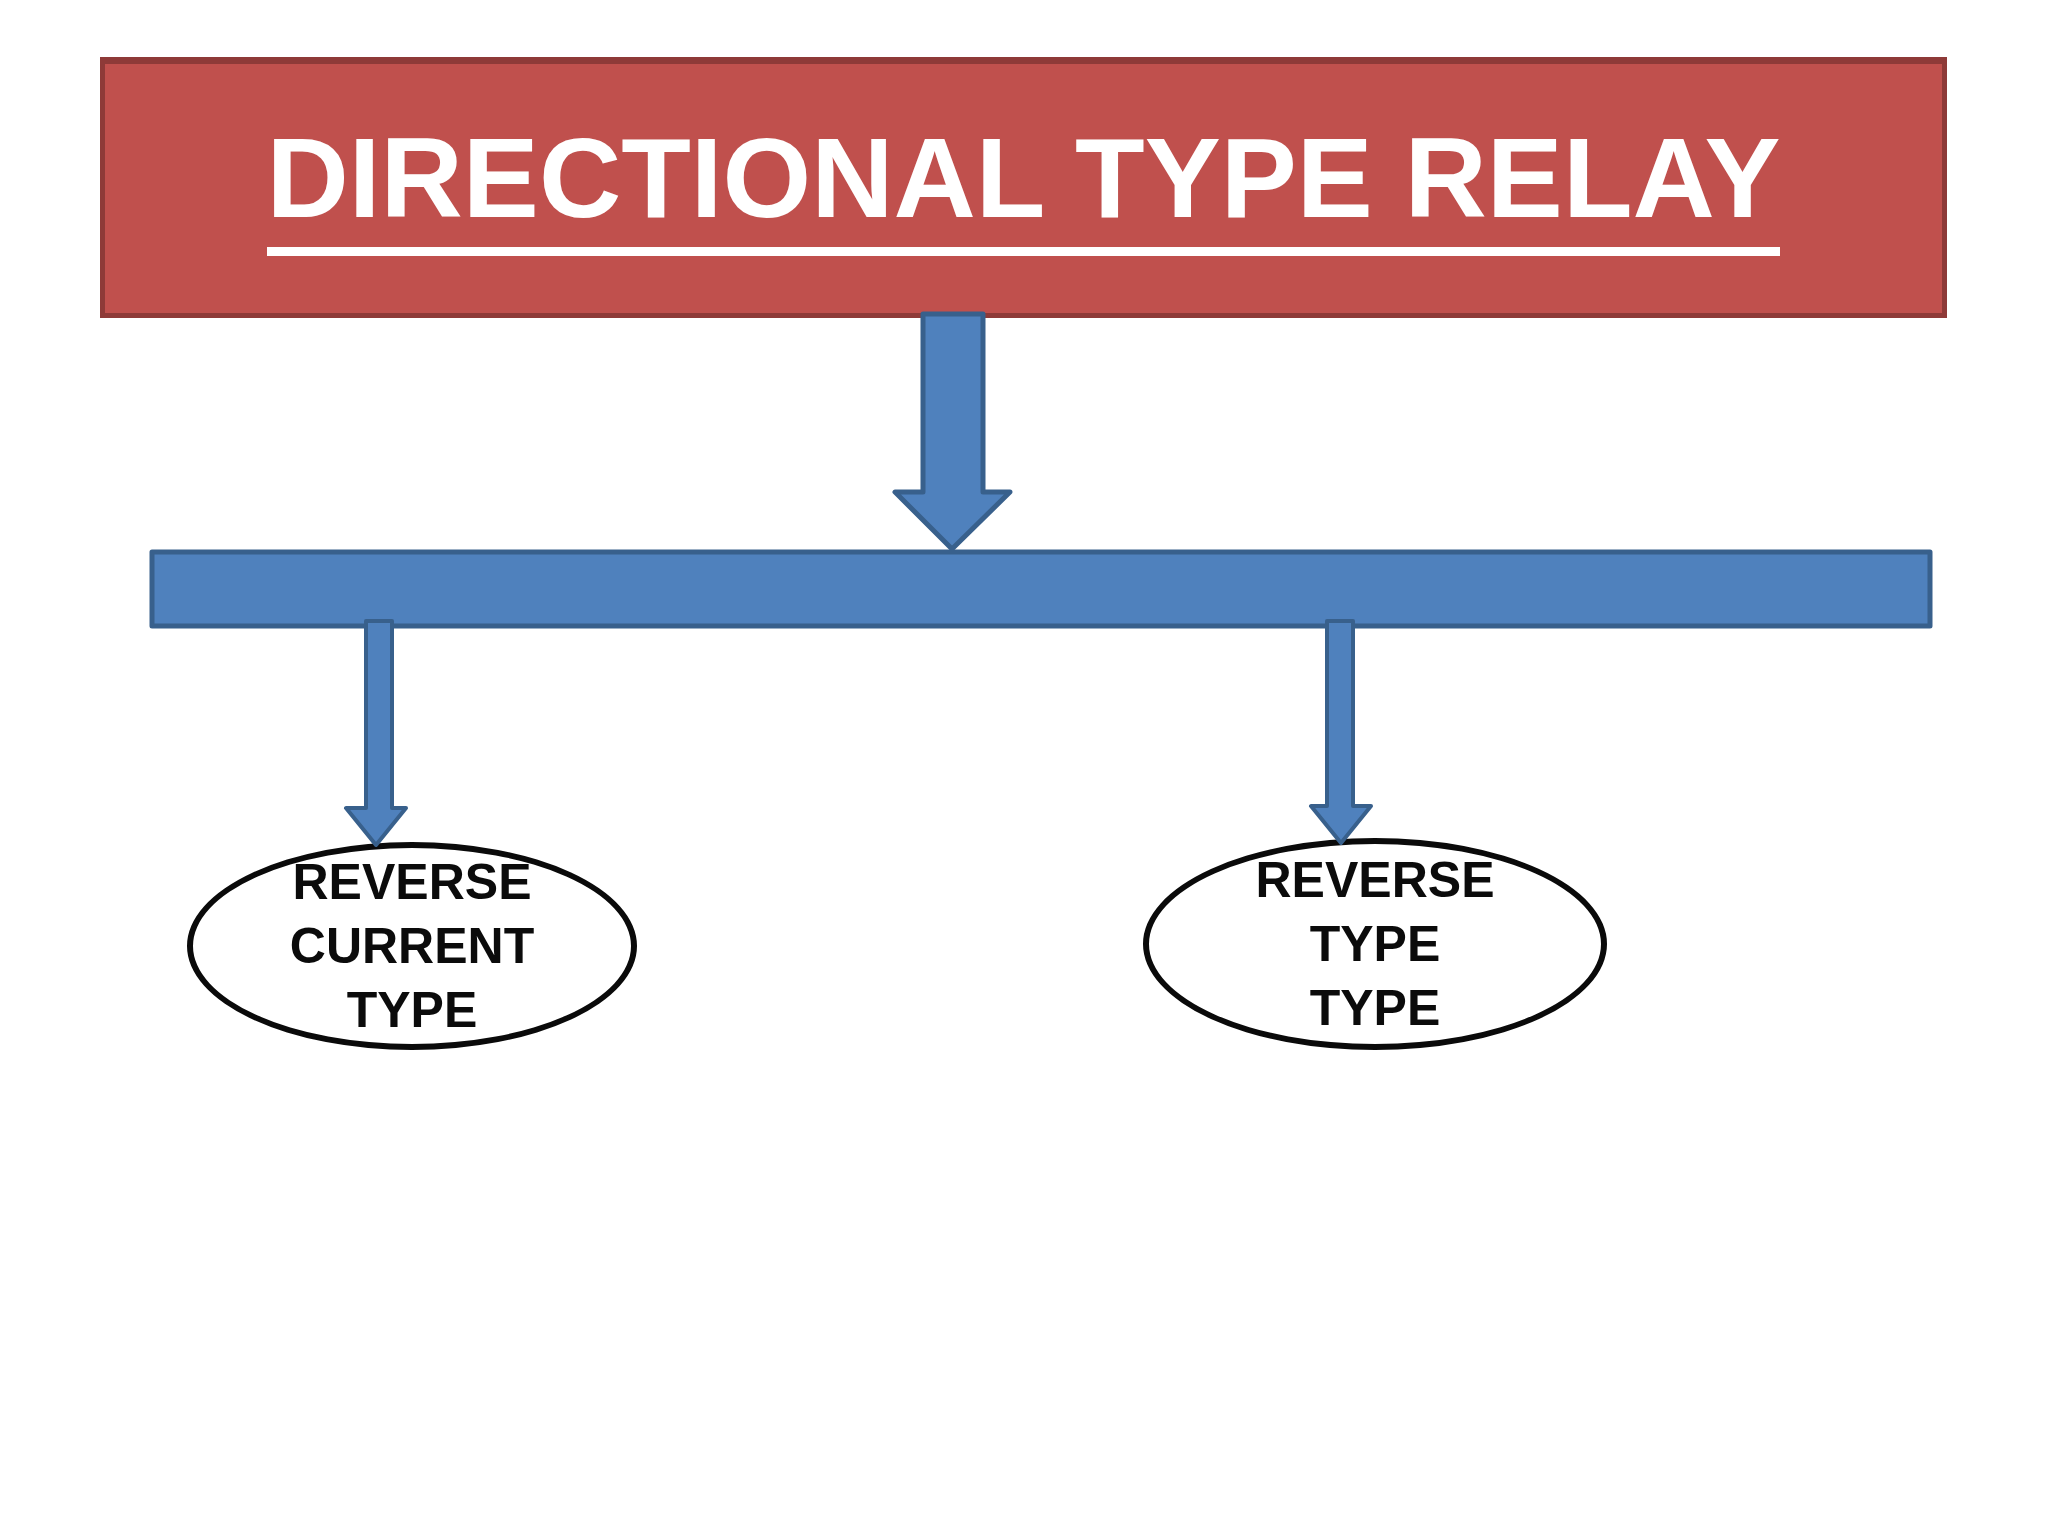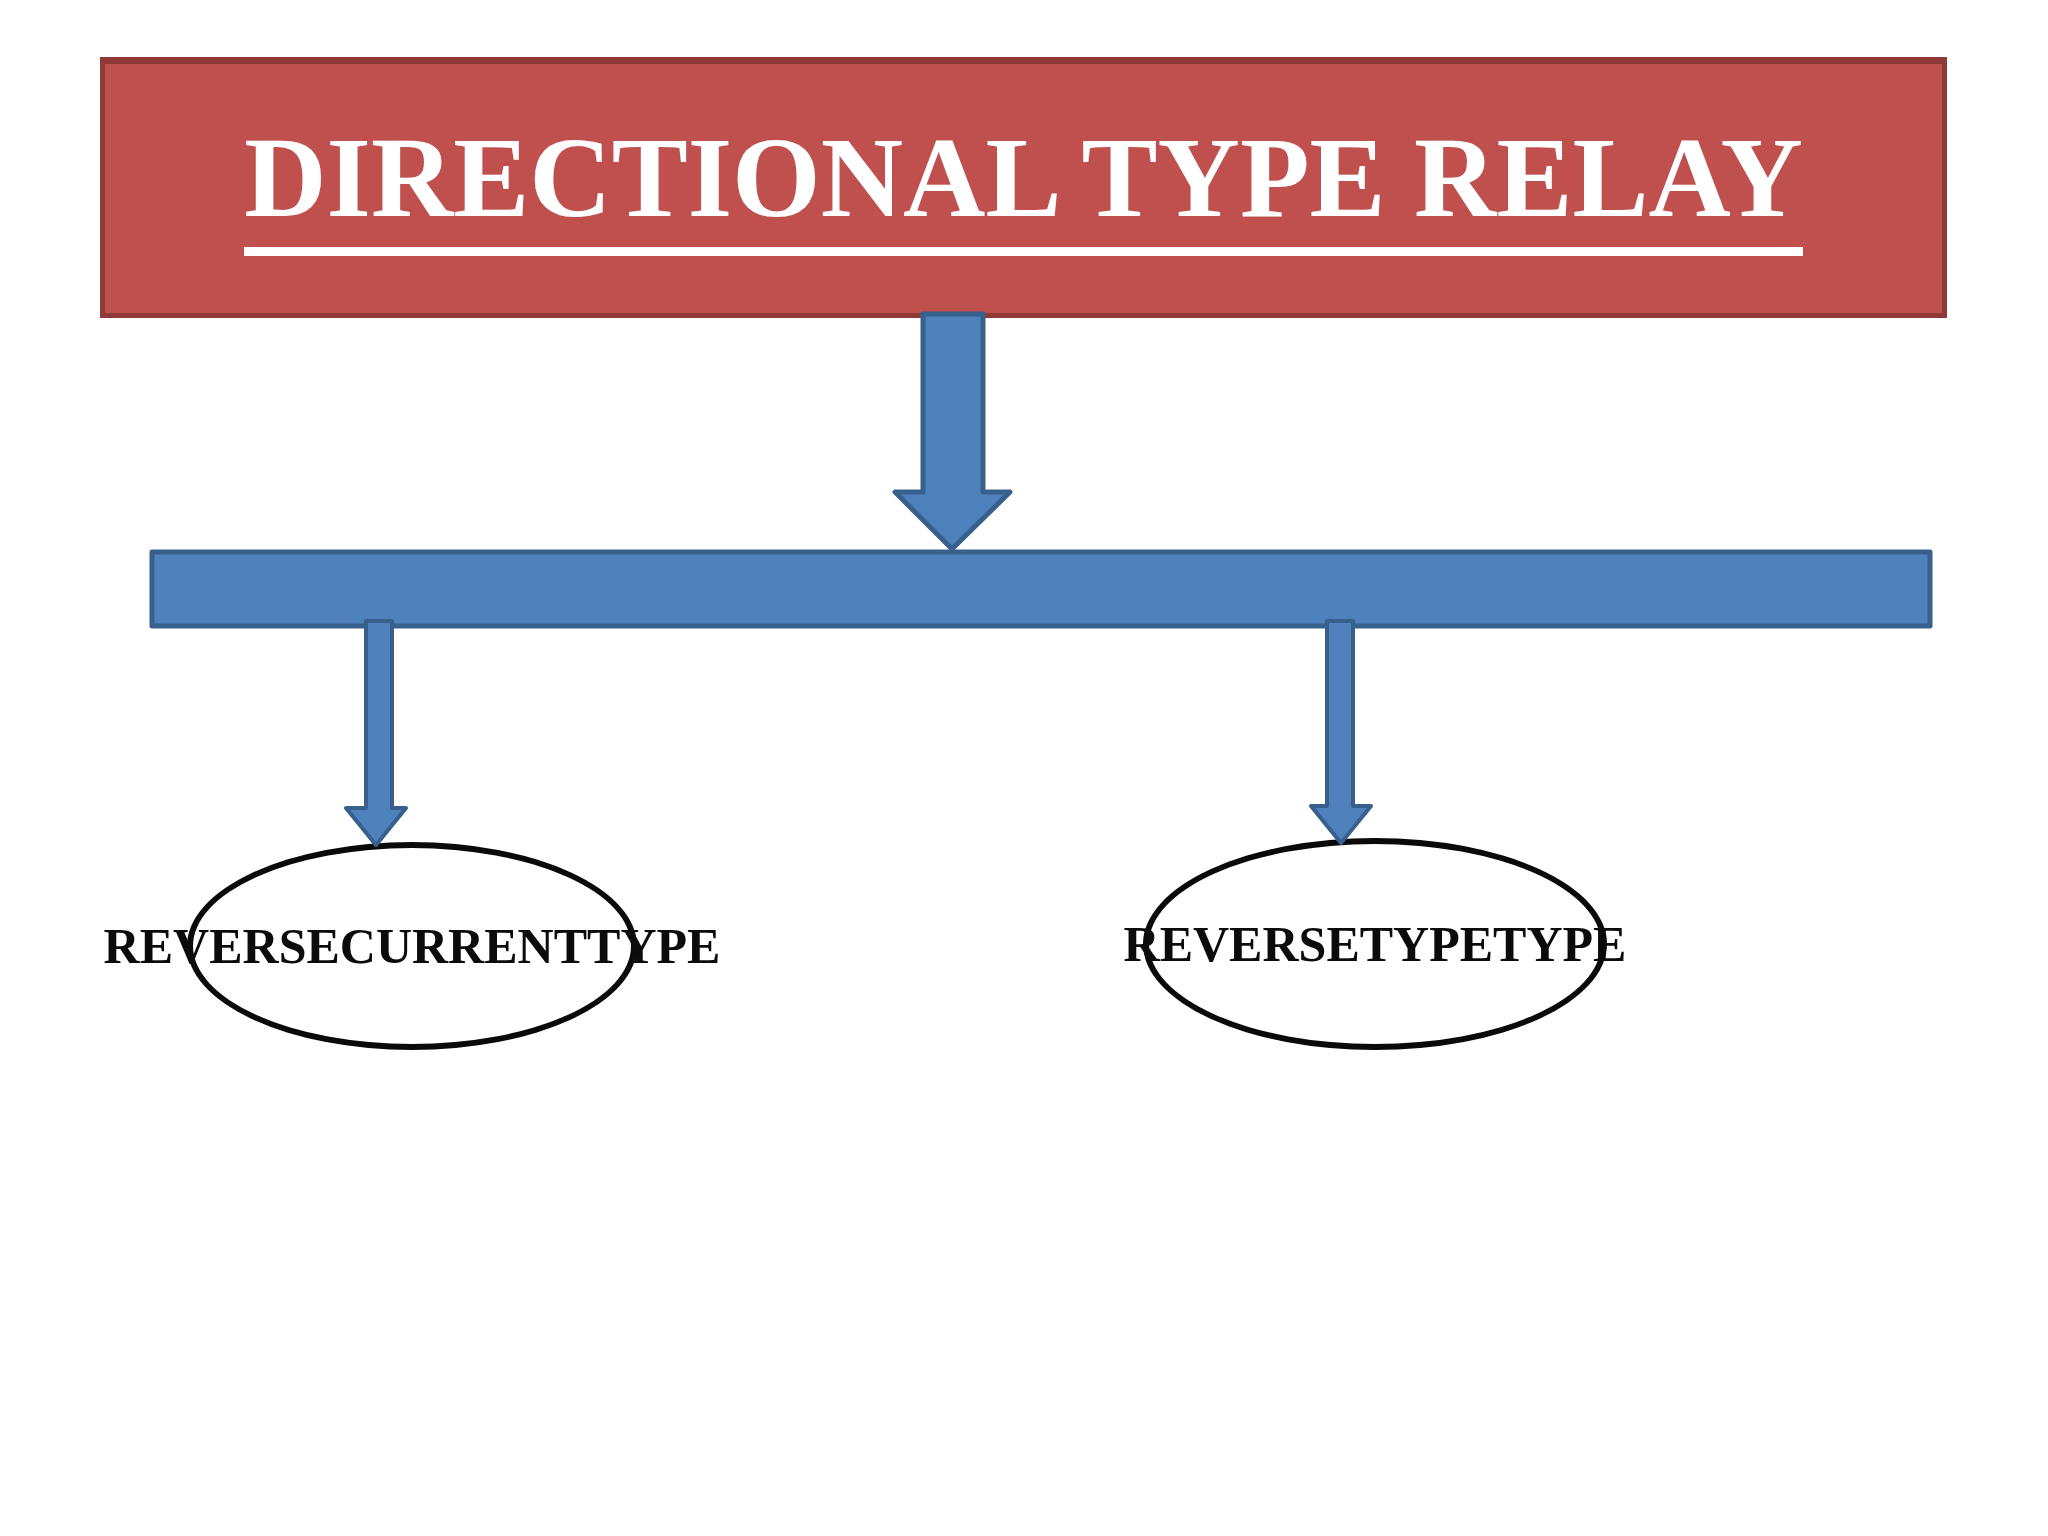--- a/index.html
+++ b/index.html
@@ -6,21 +6,21 @@
     margin: 0;
     padding: 0;
     background: #ffffff;
   }
   .slide {
     position: relative;
     width: 2048px;
     height: 1536px;
     background: #ffffff;
     overflow: hidden;
-    font-family: Liberation Serif, serif;
+    font-family: Liberation Sans, sans-serif;
   }
 
   
   .title-box {
     position: absolute;
     left: 100px;
     top: 57px;
     width: 1847px;
     height: 261px;
     box-sizing: border-box;
@@ -55,21 +55,21 @@
   }
 
   
   .node-ellipse {
     position: absolute;
     box-sizing: border-box;
     background: #ffffff;
     border: 6px solid #0a0a0a;
     border-radius: 50%;
     display: flex;
-    flex-direction: row;
+    flex-direction: column;
     align-items: center;
     justify-content: center;
     z-index: 2;
     text-align: center;
   }
   .node-ellipse.left {
     left: 187px;
     top: 842px;
     width: 450px;
     height: 208px;

